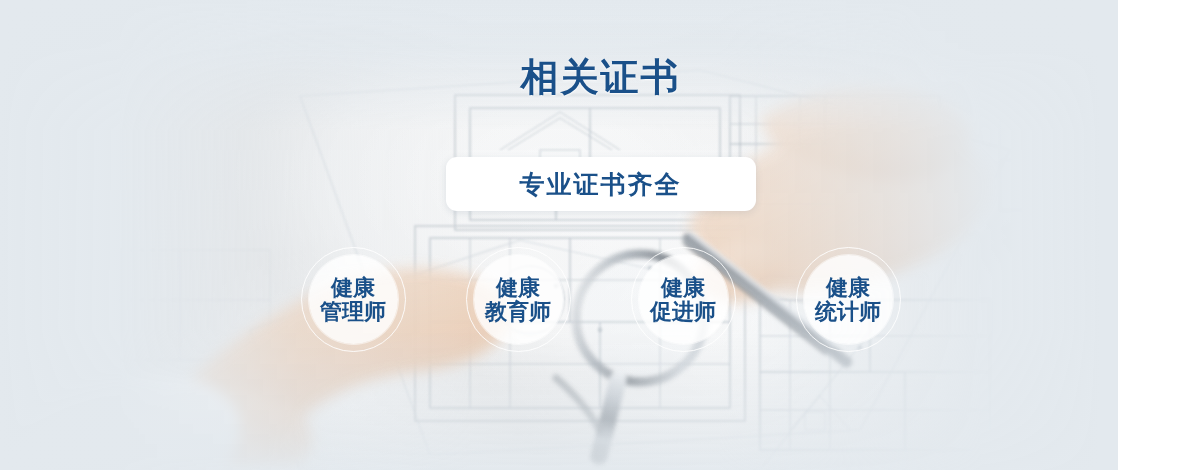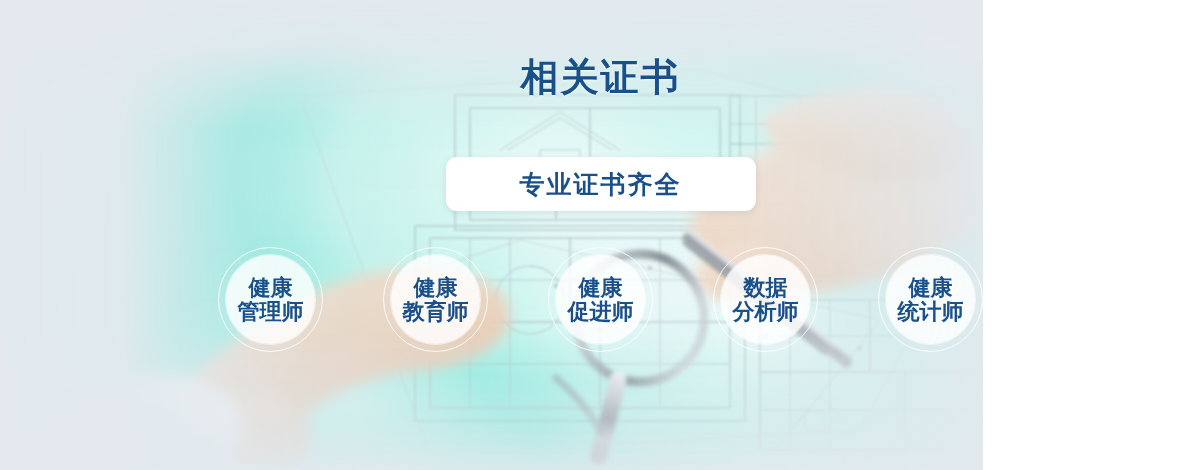--- a/index.html
+++ b/index.html
@@ -6,24 +6,24 @@
     margin: 0;
     padding: 0;
     background: #fff;
   }
   body {
     font-family: "DejaVu Sans", "Liberation Sans", sans-serif;
   }
 
   #banner {
     position: relative;
-    width: 983px;
+    width: 1118px;
     height: 470px;
     overflow: hidden;
-    background: #5eead4;
+    background: #e5e5e5;
   }
 
   
   .bg-layer {
     position: absolute;
     inset: 0;
     pointer-events: none;
   }
 
   
@@ -316,26 +316,20 @@
         </div>
       </div>
 
       <div class="badge">
         <div class="badge-inner">
           <span class="badge-line">健康</span>
           <span class="badge-line">促进师</span>
         </div>
       </div>
 
-      <div class="badge">
-        <div class="badge-inner">
-          <span class="badge-line">数据</span>
-          <span class="badge-line">分析师</span>
-        </div>
-      </div>
 
       <div class="badge">
         <div class="badge-inner">
           <span class="badge-line">健康</span>
           <span class="badge-line">统计师</span>
         </div>
       </div>
 
 
     </div>

